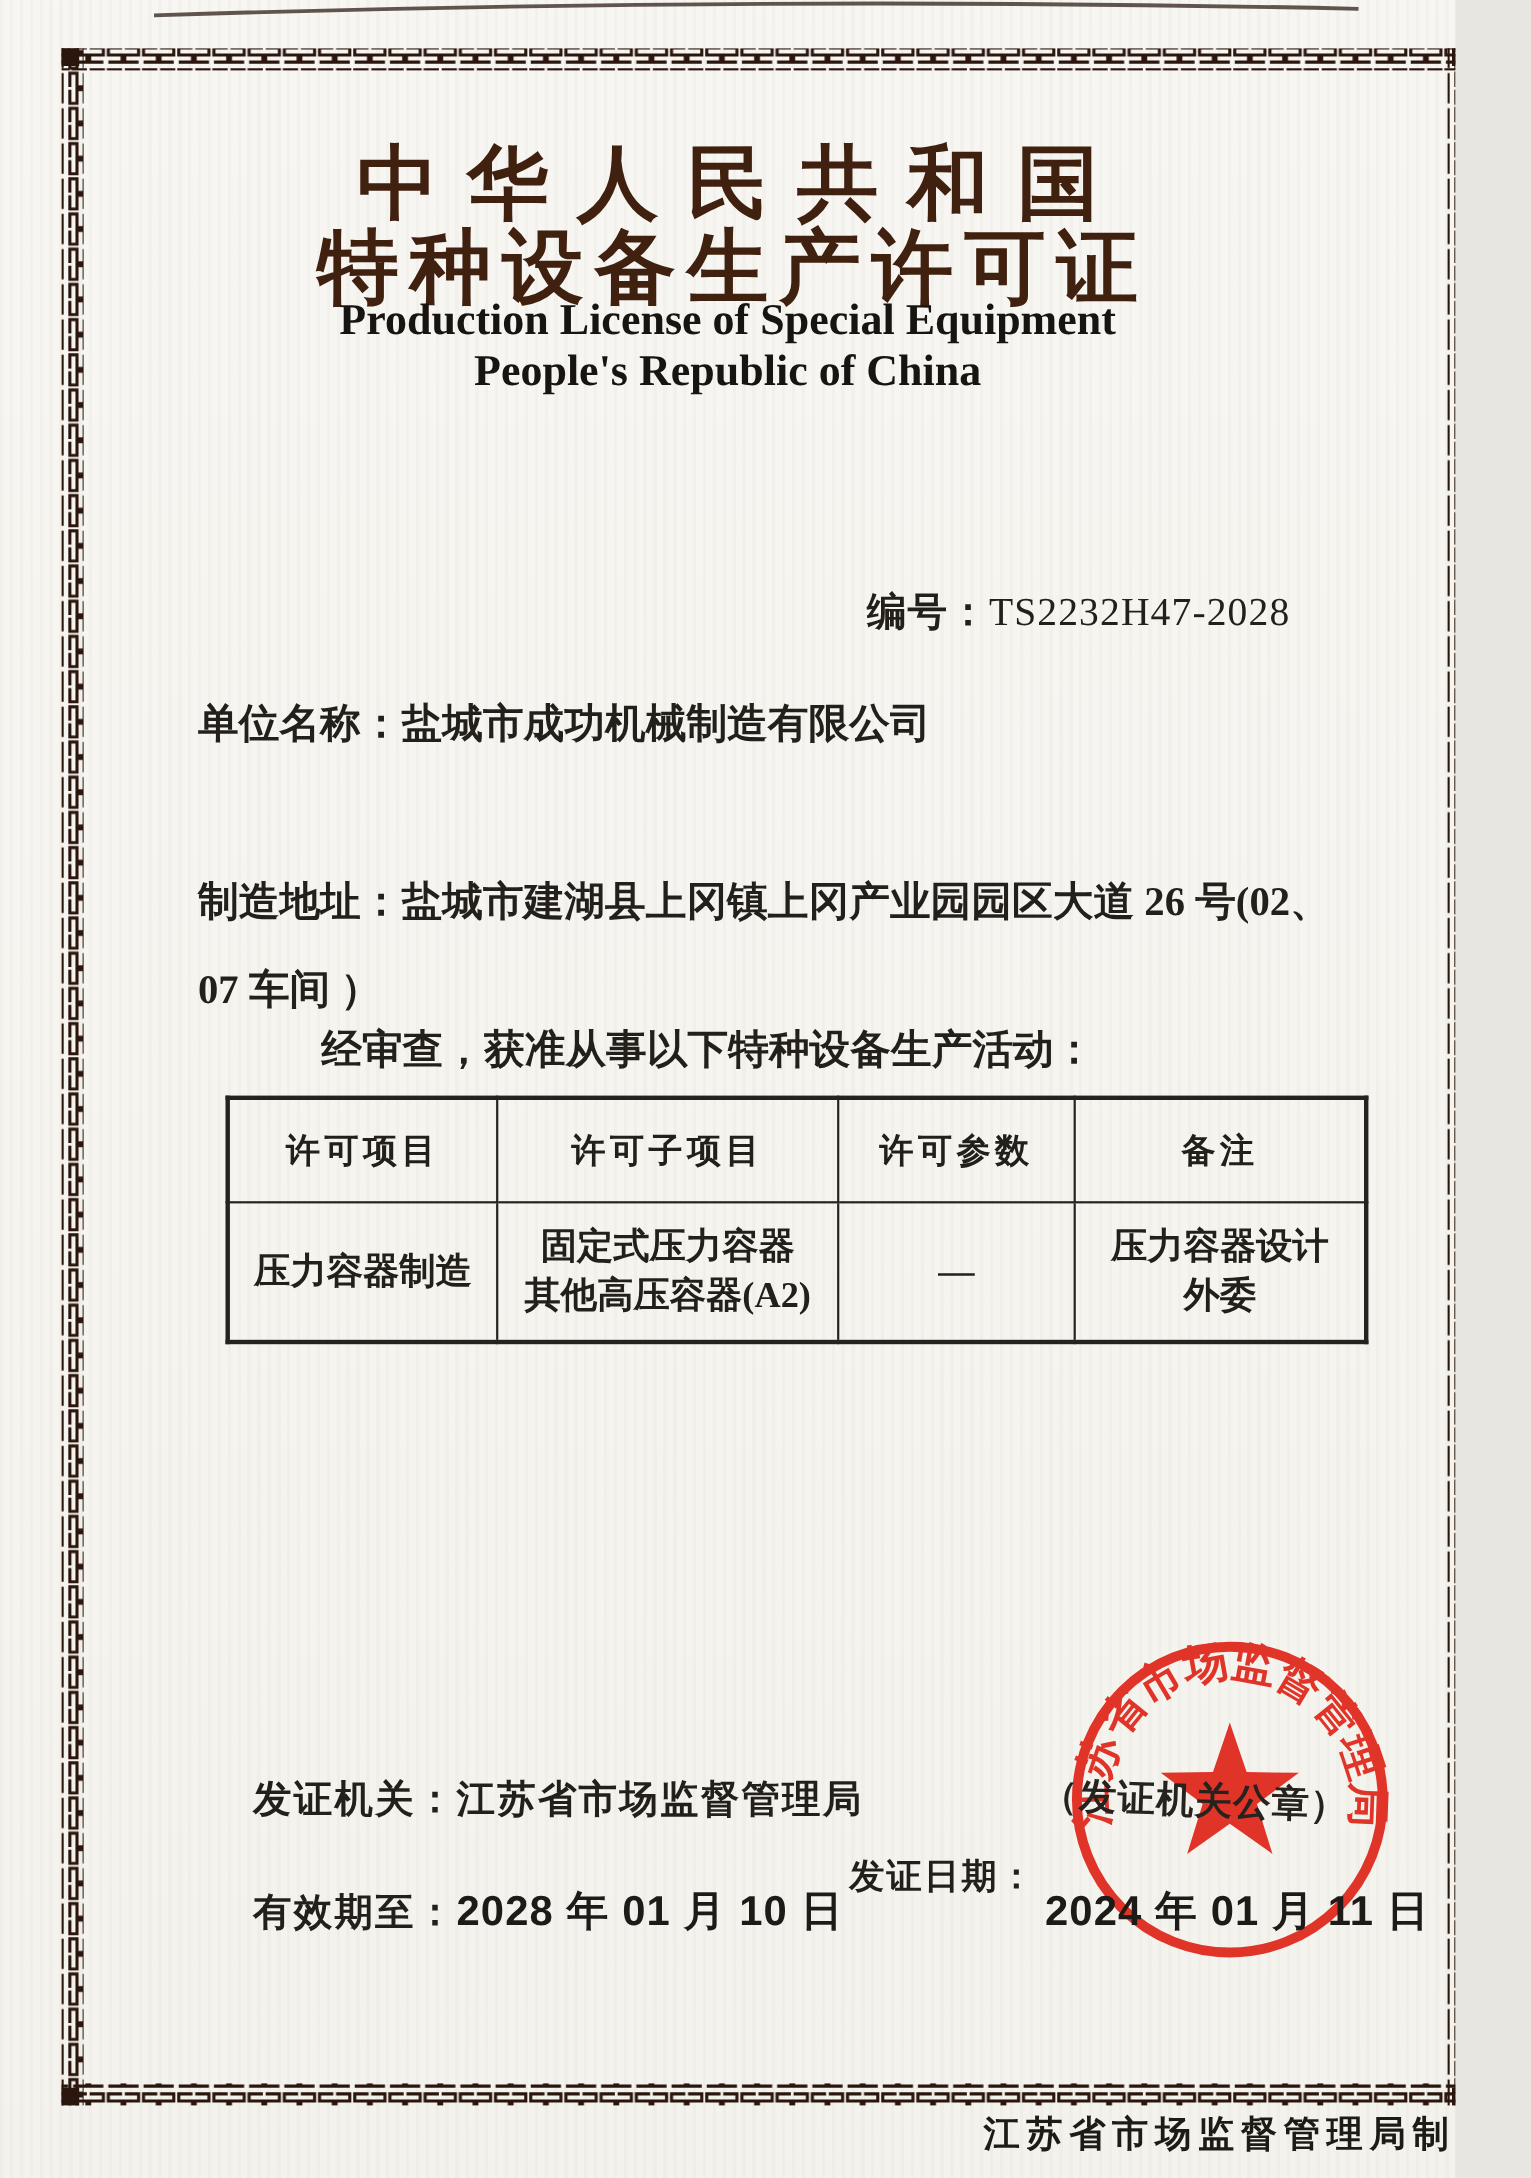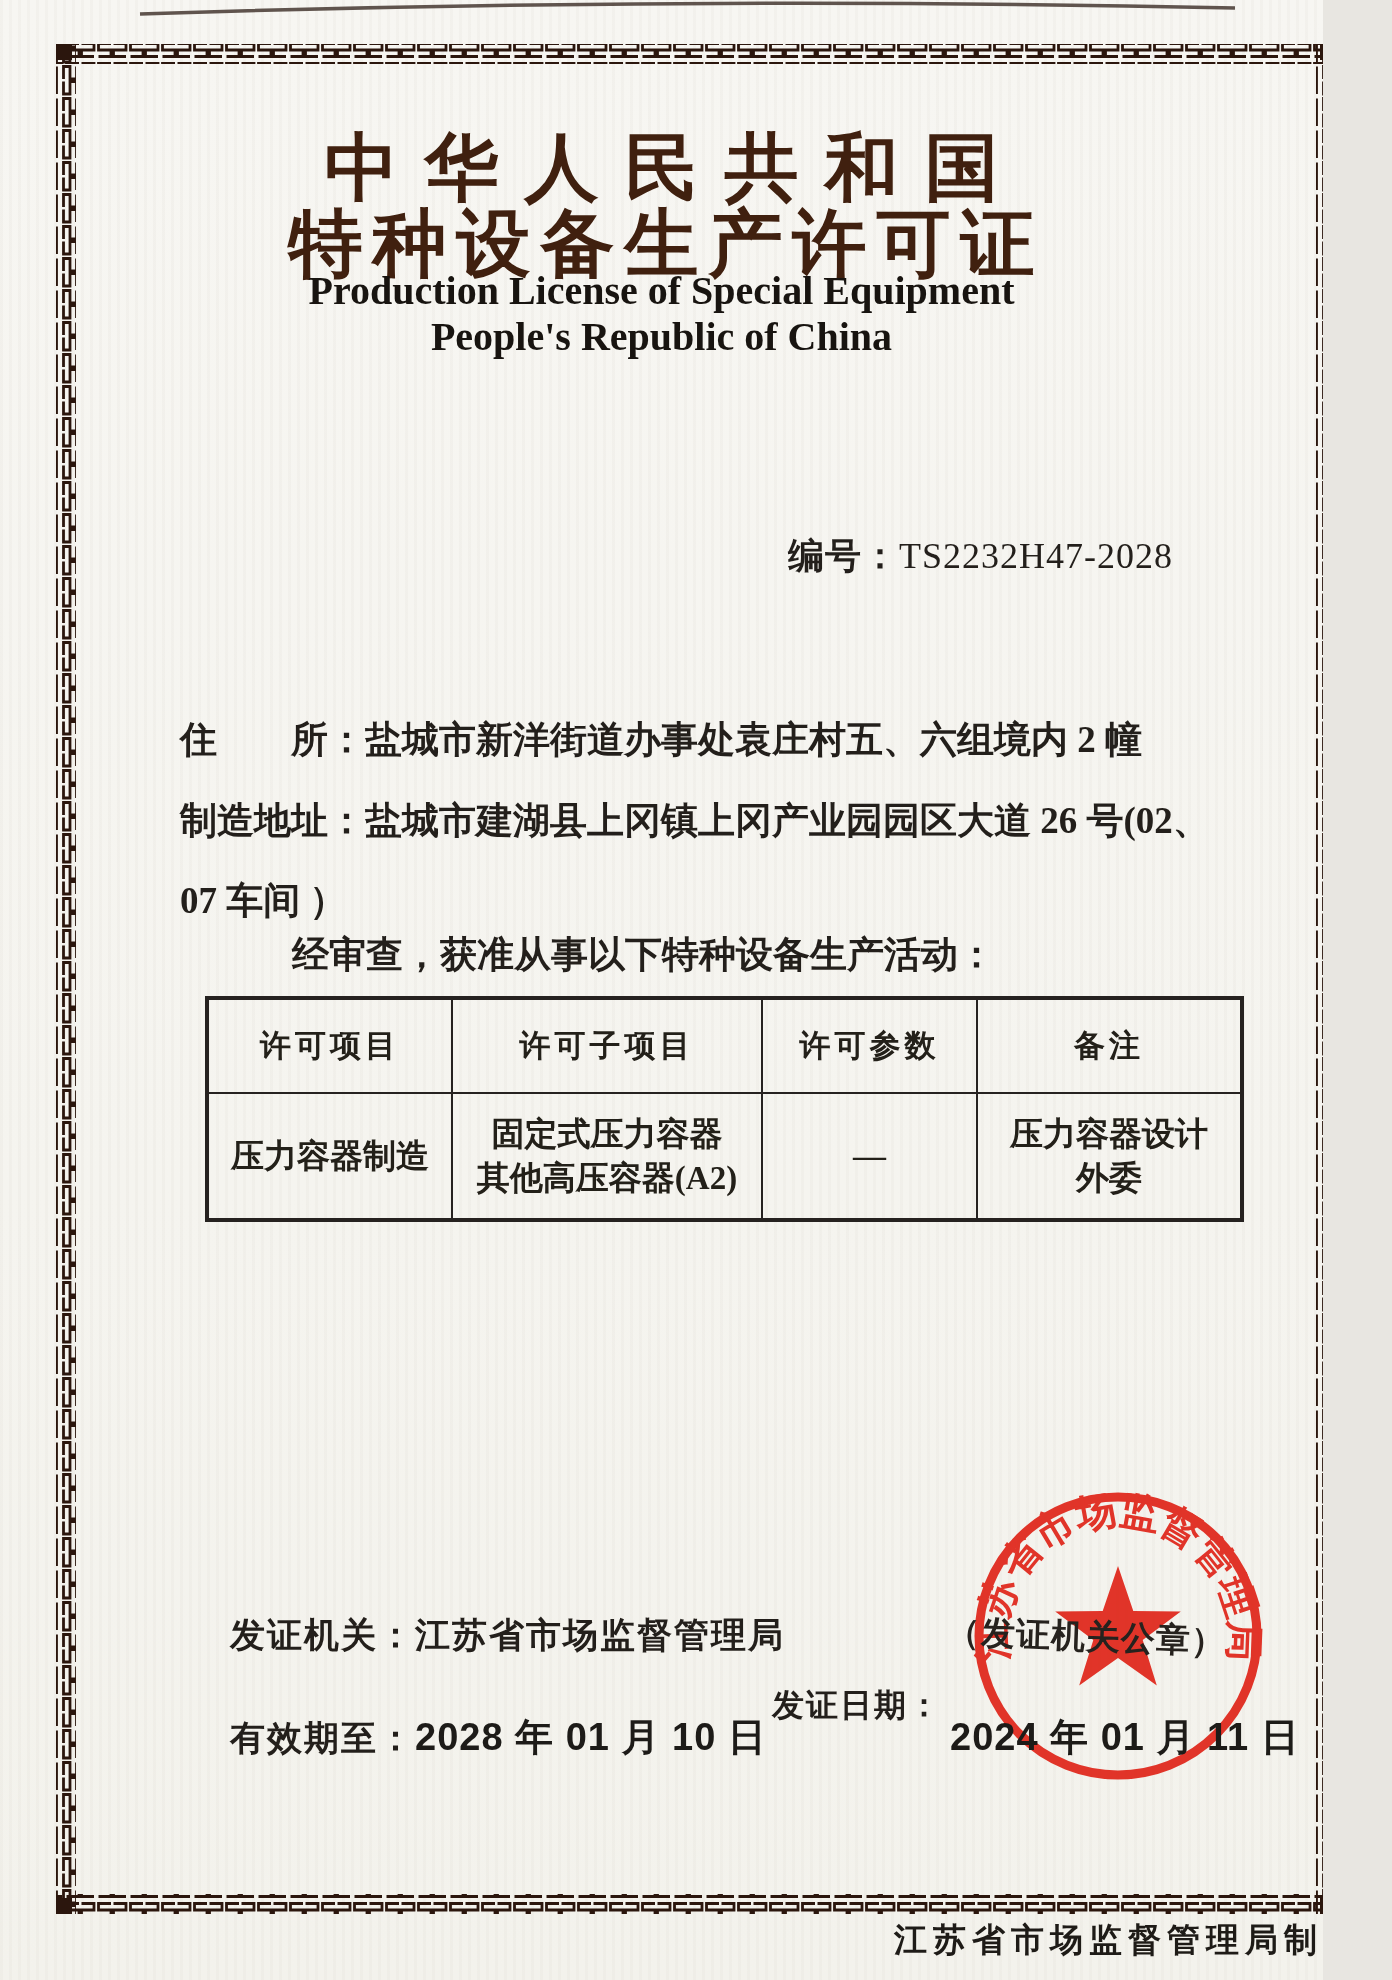--- a/index.html
+++ b/index.html
@@ -95,24 +95,24 @@
 
     <div class="abs title-cn t1">中华人民共和国</div>
     <div class="abs title-cn t2">特种设备生产许可证</div>
     <div class="abs title-en e1">Production License of Special Equipment</div>
     <div class="abs title-en e2">People's Republic of China</div>
 
     <div class="abs license-no">
       <span class="lbl">编号：</span><span class="val">TS2232H47-2028</span>
     </div>
 
+    <div class="abs fieldline f-company">
+      <span class="lbl">单位名称：</span><span class="val">盐城市成功机械制造有限公司</span>
+    </div>
 
-    <div class="abs fieldline f-res">
-      <span class="lbl">住　　所：</span><span class="val">盐城市新洋街道办事处袁庄村五、六组境内 2 幢</span>
-    </div>
 
     <div class="abs fieldline f-mfg">
       <span class="lbl">制造地址：</span><span class="val">盐城市建湖县上冈镇上冈产业园园区大道 26 号(02、</span>
     </div>
 
     <div class="abs fieldline f-mfg2">
       <span class="val">07 车间 ）</span>
     </div>
 
     <div class="abs fieldline f-approve">经审查，获准从事以下特种设备生产活动：</div>

